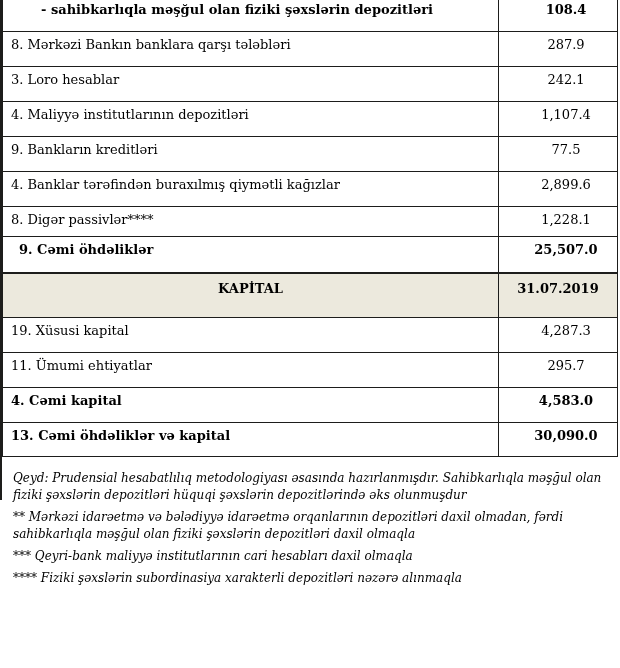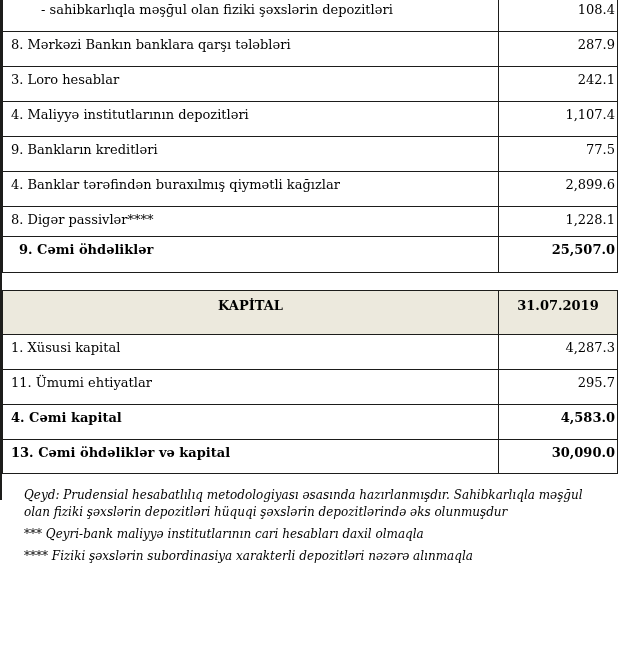--- a/index.html
+++ b/index.html
@@ -30,39 +30,38 @@
     table-layout: fixed;
     width: 615px;
     margin-left: 2px;
   }
   table.t1 {
     border: 1.5px solid #1d1d1b;
     border-top-style: hidden; 
   }
   table.t2 {
     border: 1.5px solid #1d1d1b;
-    margin-top: 17px;
   }
   col.c1 { width: 496px; }
   col.c2 { width: 119px; }
   .tbl td {
     border: 1.5px solid #1d1d1b;
     vertical-align: top;
     font-size: 13px;
     line-height: 1.25;
     padding: 5px 6px 0 8px;
     overflow: hidden;
     white-space: nowrap;
   }
   .tbl td.val {
-    text-align: right;
+    text-align: center;
     padding-left: 18px;
     padding-right: 2px;
   }
-  tr.rh-cut  { height: 31px; }
+  tr.rh-cut  { height: 31px; font-weight: bold; }
   tr.rh-std  { height: 35px; }
   tr.rh-sm   { height: 30px; margin-top: 48px; }
   tr.rh-lg   { height: 36px; }
   tr.rh-last { height: 34px; }
   .t1 tr:first-child td { border-top: none; padding-top: 2px; }
   td.sub { padding-left: 38px; }
   tr.bold td { font-weight: bold; }
   tr.total-liab td.label { padding-left: 16px; }
   tr.head td {
     background: #ece9dd;
@@ -70,21 +69,21 @@
     text-align: center;
     padding: 7px 2px 0 2px;
     height: 36px;
   }
   .notes {
     margin: 13px 14px 0 12px;
     font-style: italic;
     font-size: 12px;
     line-height: 17px;
   }
-  .notes p { margin: 0 0 5px 12px; }
+  .notes p { margin: 0 0 5px 1px; }
 </style>
 </head>
 <body>
 
 <div class="page">
 
   <div class="edge-line"></div>
 
   <table class="tbl t1">
     <colgroup>
@@ -131,37 +130,38 @@
     <colgroup>
         <col class="c1">
         <col class="c2">
       </colgroup>
     <tbody>
       <tr class="head">
         <td>KAPİTAL</td>
         <td>31.07.2019</td>
       </tr>
       <tr class="rh-std">
-        <td class="label">1. Xüsusi kapital</td>
+        <td class="label">19. Xüsusi kapital</td>
         <td class="val">4,287.3</td>
       </tr>
       <tr class="rh-std">
         <td class="label">11. Ümumi ehtiyatlar</td>
         <td class="val">295.7</td>
       </tr>
       <tr class="rh-std bold">
         <td class="label">4. Cəmi kapital</td>
         <td class="val">4,583.0</td>
       </tr>
       <tr class="rh-last bold">
         <td class="label">13. Cəmi öhdəliklər və kapital</td>
         <td class="val">30,090.0</td>
       </tr>
     </tbody>
   </table>
 
   <div class="notes">
     <p>Qeyd: Prudensial hesabatlılıq metodologiyası əsasında hazırlanmışdır. Sahibkarlıqla məşğul olan fiziki şəxslərin depozitləri hüquqi şəxslərin depozitlərində əks olunmuşdur</p>
+    <p>** Mərkəzi idarəetmə və bələdiyyə idarəetmə orqanlarının depozitləri daxil olmadan, fərdi sahibkarlıqla məşğul olan fiziki şəxslərin depozitləri daxil olmaqla</p>
     <p>*** Qeyri-bank maliyyə institutlarının cari hesabları daxil olmaqla</p>
     <p>**** Fiziki şəxslərin subordinasiya xarakterli depozitləri nəzərə alınmaqla</p>
   </div>
 
 </div>
 
 </body></html>

